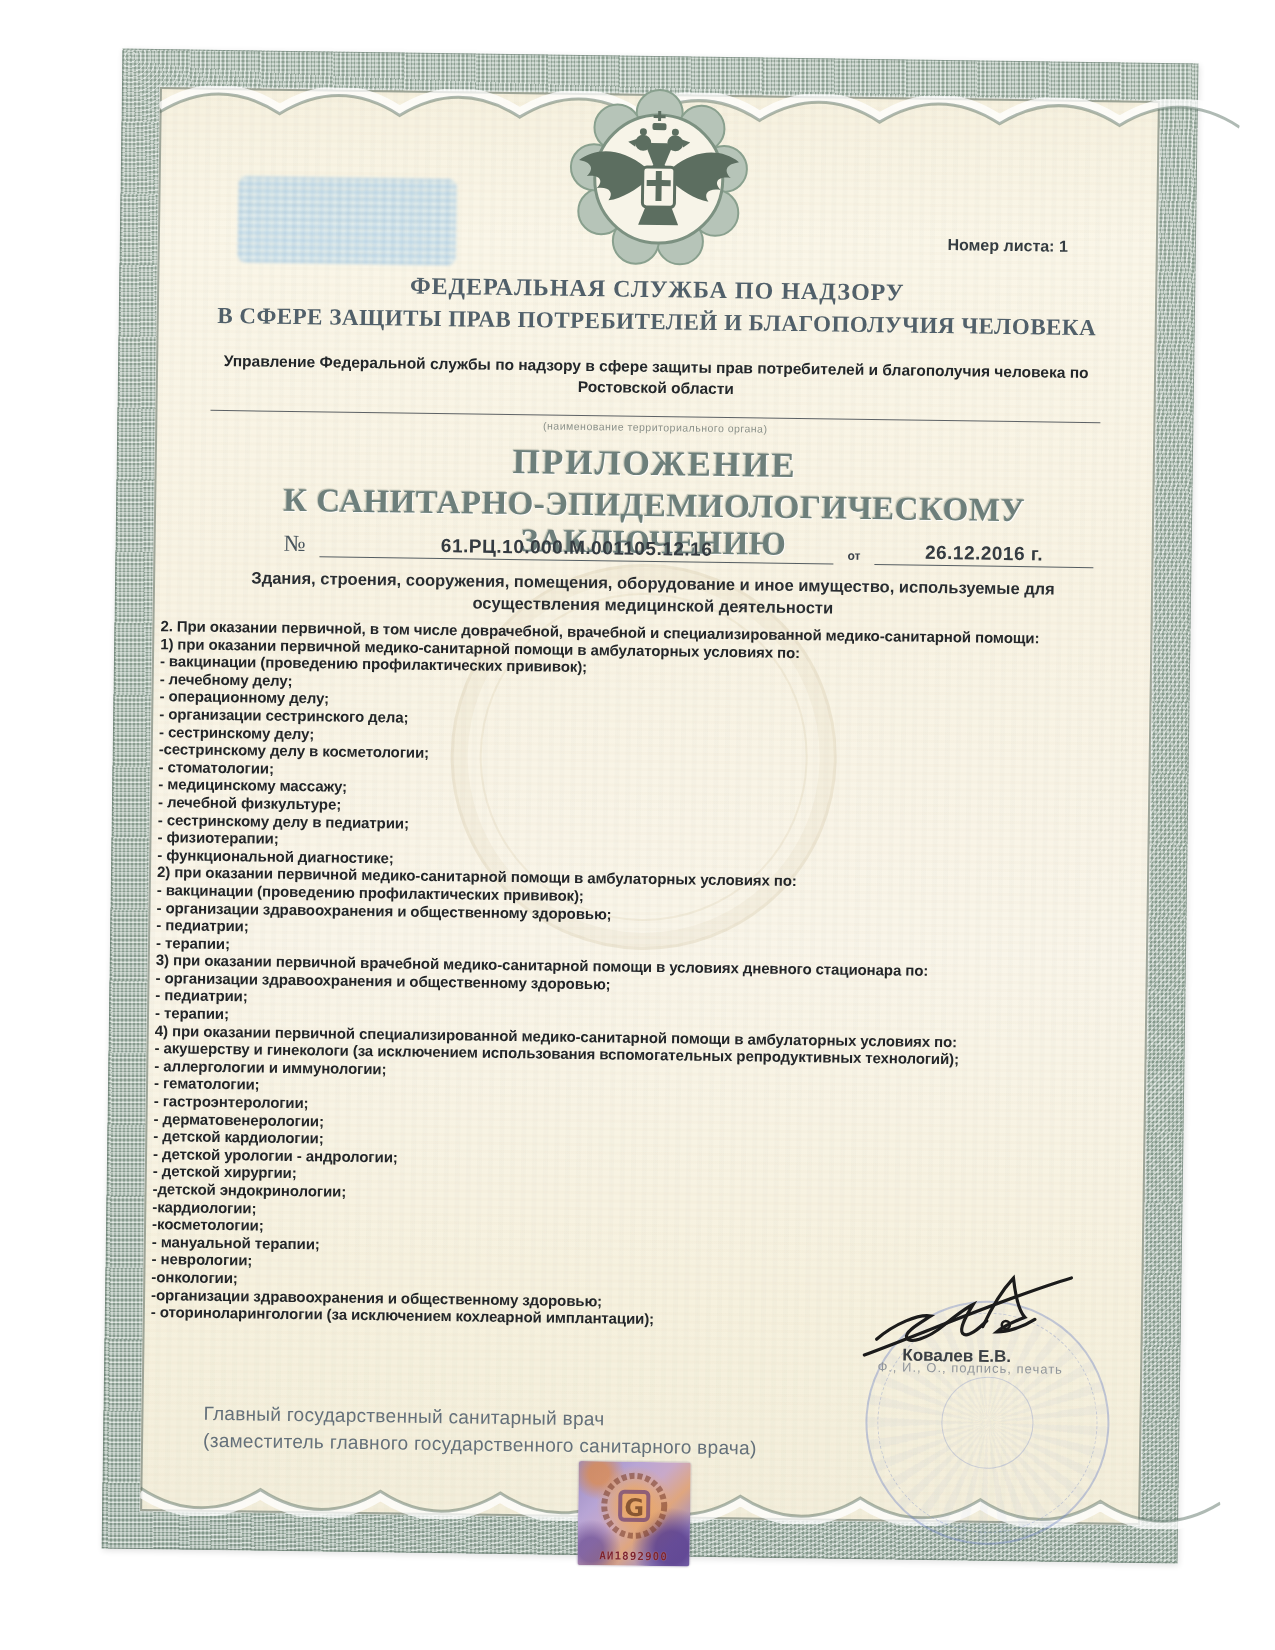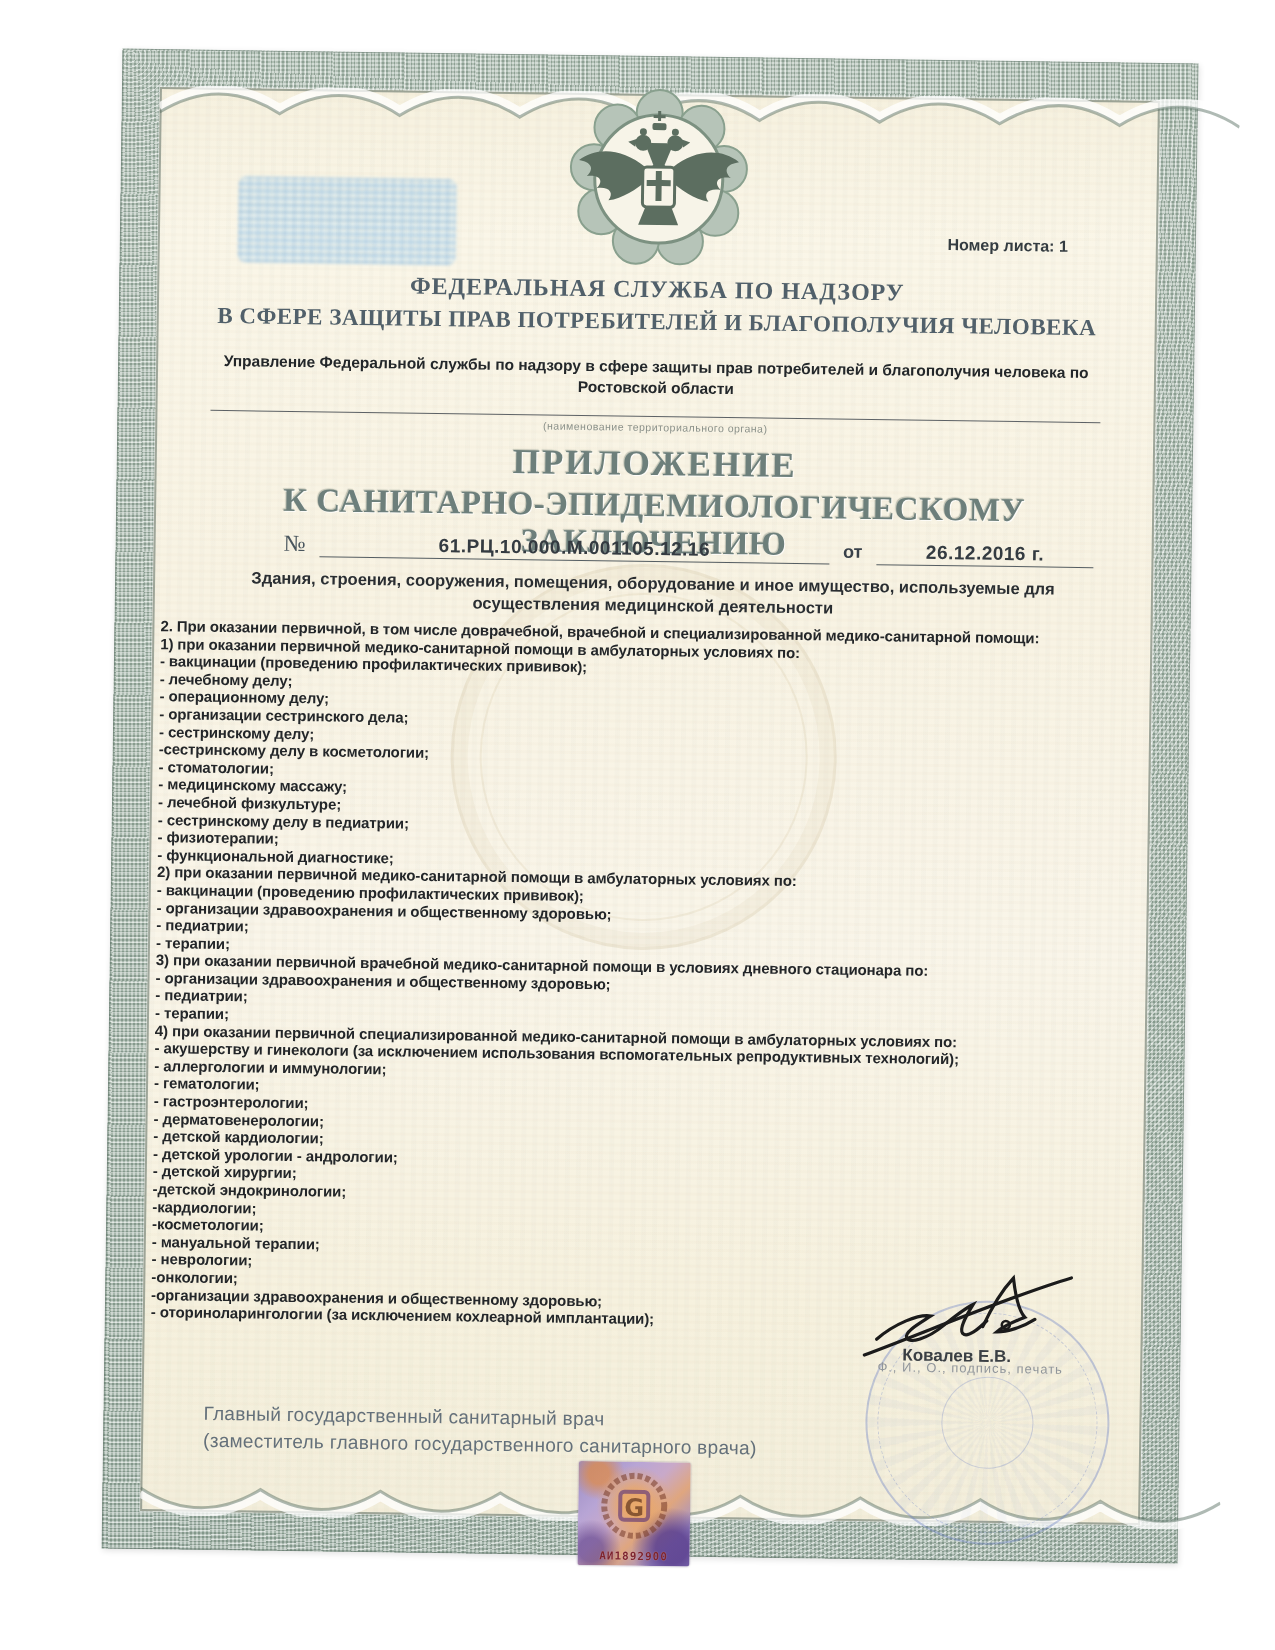--- a/index.html
+++ b/index.html
@@ -56,21 +56,21 @@
     font-family:"Liberation Serif",serif;font-weight:bold;color:#6d7f7b;}
   .doc-title .t1{font-size:35px;letter-spacing:2px;
     text-shadow:1px 1px 0 rgba(255,255,255,.75),-1px -1px 1px rgba(55,75,65,.3);}
   .doc-title .t2{font-size:33px;letter-spacing:.5px;margin-top:3px;
     text-shadow:1px 1px 0 rgba(255,255,255,.75),-1px -1px 1px rgba(55,75,65,.3);}
   .num-row{position:absolute;left:130px;right:60px;top:442px;display:flex;align-items:flex-end;gap:14px;}
   .num-sign{font-family:"Liberation Serif",serif;font-size:23px;color:#49555d;}
   .u{border-bottom:1.5px solid #555e63;text-align:center;font-size:19px;font-weight:bold;
      color:#343b41;letter-spacing:.5px;padding-bottom:1px;}
   .u.num{flex:2.7;}
-  .from{font-size:18px;font-weight:bold;color:#39414a;padding-bottom:2px;}
+  .from{font-size:12px;font-weight:bold;color:#39414a;padding-bottom:2px;}
   .u.date{flex:1.15;}
   .subject{position:absolute;left:20px;right:20px;top:478px;text-align:center;
     font-size:16.5px;font-weight:bold;color:#2a2e32;line-height:22px;}
   .body-list{position:absolute;left:8px;right:40px;top:530px;
     font-size:15px;font-weight:600;letter-spacing:-.1px;line-height:17.6px;color:#232629;}
   .watermark{position:absolute;left:300px;top:470px;width:380px;height:380px;border-radius:50%;
     border:3px solid rgba(198,178,138,.22);box-shadow:inset 0 0 0 14px rgba(198,178,138,.09);}
   .watermark::before{content:"";position:absolute;inset:26px;border-radius:50%;
     border:2px solid rgba(198,178,138,.16);}
   

